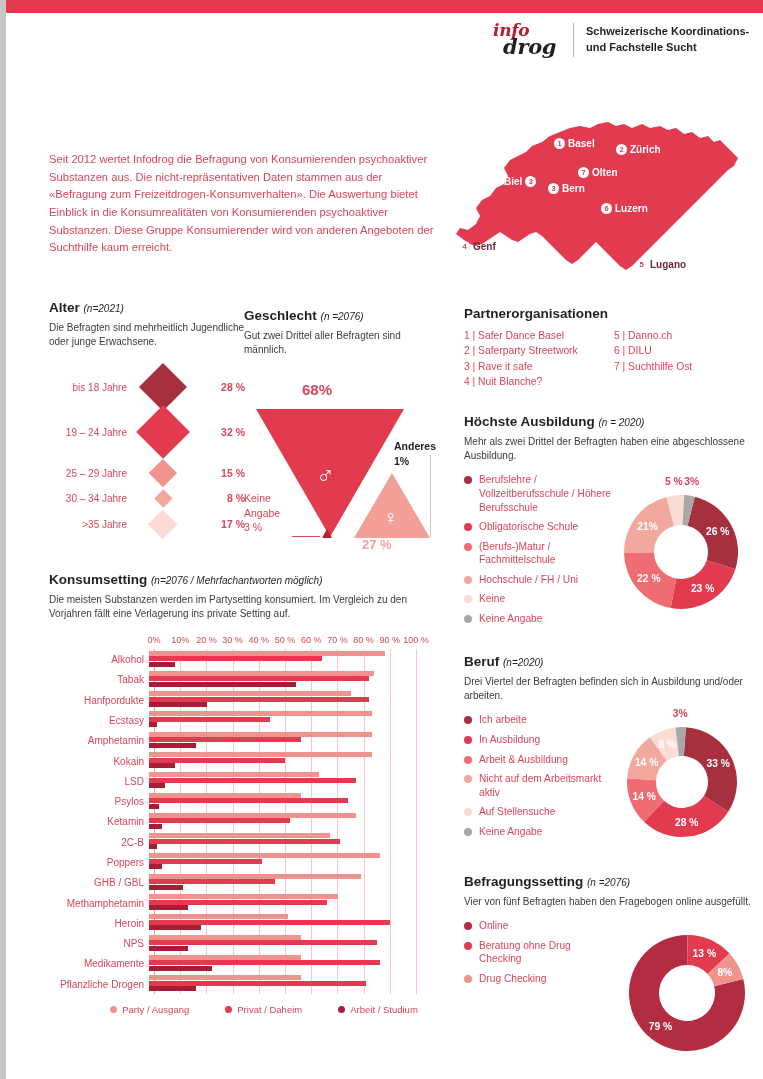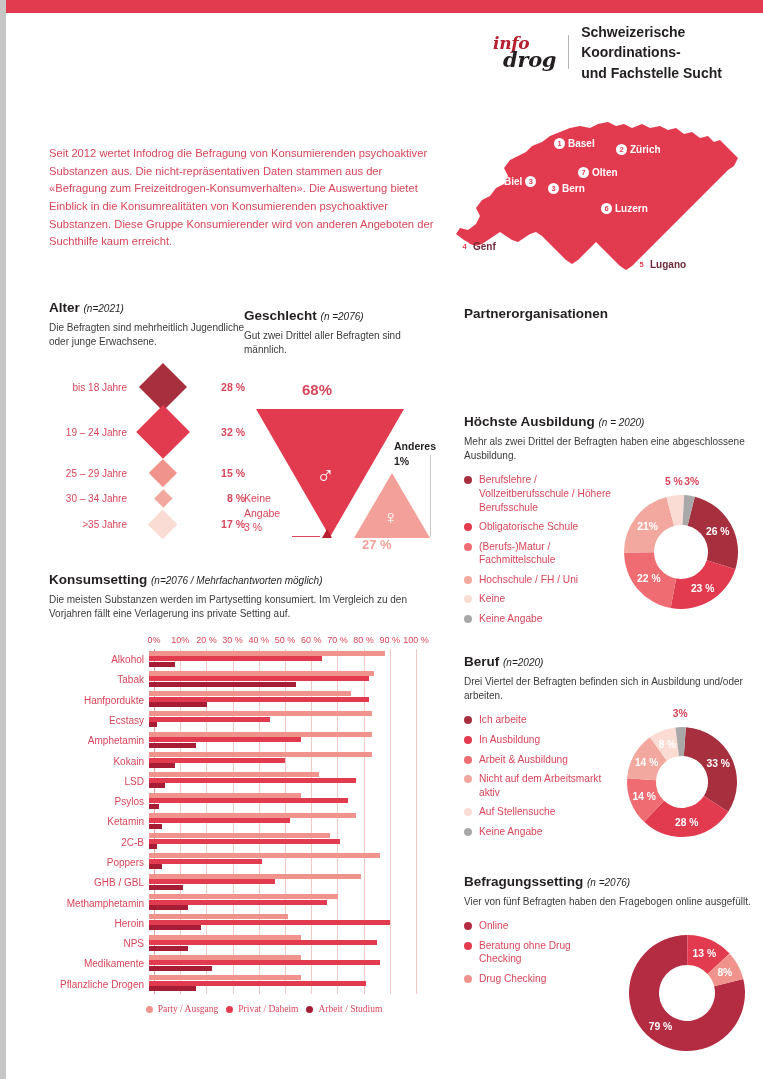--- a/index.html
+++ b/index.html
@@ -33,31 +33,31 @@
     font-size: 17px; color: #b4202f; letter-spacing: -0.3px;
   }
   .logo-drog {
     font-family: "DejaVu Serif", serif;
     font-style: italic; font-weight: 700;
     font-size: 21px; color: #231f20; letter-spacing: -0.3px;
     margin-left: 10px; margin-top: -3px;
   }
   .logo-divider { width: 1px; height: 34px; background: #b5b5b5; margin: 0 12px; }
   .logo-text {
-    font-size: 14px; line-height: 1.45; color: #231f20; font-weight: 600;
+    font-size: 11px; line-height: 1.45; color: #231f20; font-weight: 600;
   }
 
   
   .title {
     position: absolute; left: 43px; top: 52px; width: 400px;
     font-size: 29px; font-weight: 700; line-height: 1.22;
     color: #231f20; letter-spacing: -0.4px;
   }
   .intro {
-    position: absolute; left: 43px; top: 145px; width: 385px;
+    position: absolute; left: 43px; top: 151px; width: 385px;
     font-size: 11.2px; line-height: 1.58; color: #d9455a;
   }
 
   
   .map-wrap { position: absolute; left: 440px; top: 112px; width: 310px; height: 180px; }
   .map-wrap svg { display: block; }
   .city {
     position: absolute; display: flex; align-items: center; gap: 3px;
     font-size: 10px; font-weight: 700; color: #ffffff;
     white-space: nowrap;
@@ -150,21 +150,21 @@
   .gline { position: absolute; top: 0; width: 1px; height: 100%; background: #f3c9c4; }
   .gline.axis0 { background: #e8a49c; }
   .bars { position: relative; margin-left: 0; }
   .brow { position: relative; height: 20.3px; display: flex; align-items: center; }
   .b-lab { width: 100px; text-align: right; padding-right: 5px; font-size: 10px; color: #d9455a; }
   .b-track { position: relative; width: 262px; height: 18px; }
   .bar { position: absolute; left: 0; height: 5px; }
   .bar.party { top: 0px; background: #f0938c; }
   .bar.privat { top: 5.5px; background: #e23a4e; }
   .bar.arbeit { top: 11px; background: #a71d36; }
-  .bar-legend { display: flex; justify-content: center; gap: 8px; margin-top: 10px; margin-left: 40px; font-family: Liberation Serif, serif; }
+  .bar-legend { display: flex; justify-content: center; gap: 36px; margin-top: 10px; margin-left: 40px; }
   .bl-item { display: flex; align-items: center; gap: 5px; font-size: 9.5px; color: #d9455a; }
   .bl-dot { width: 7px; height: 7px; border-radius: 50%; }
 </style>
 </head>
 <body>
 
 <div class="page">
   <div class="topbar"></div>
 
   <div class="logo-block">
@@ -296,20 +296,33 @@
         <div>Angabe</div>
         <div>3 %</div>
       </div>
       <div class="g-leader1"></div>
       <div class="g-leader2"></div>
     </div>
   </div>
 
   <div class="partner">
     <div class="sec-title">Partnerorganisationen</div>
+    <div class="partner-lists">
+      <div class="p-col" id="p-col1">
+          <div>1 | Safer Dance Basel</div>
+          <div>2 | Saferparty Streetwork</div>
+          <div>3 | Rave it safe</div>
+          <div>4 | Nuit Blanche?</div>
+        </div>
+      <div class="p-col" id="p-col2">
+          <div>5 | Danno.ch</div>
+          <div>6 | DILU</div>
+          <div>7 | Suchthilfe Ost</div>
+        </div>
+    </div>
   </div>
 
   <div class="donut-sec" style="left:458px;top:414px;width:300px;">
     <div class="sec-title">
       <span>Höchste Ausbildung</span>
       <span class="n">(n = 2020)</span>
     </div>
     <div class="sec-sub">Mehr als zwei Drittel der Befragten haben eine abgeschlossene Ausbildung.</div>
     <div class="legend" id="leg-ausbildung" style="width:155px;">
         <div class="leg-item">

